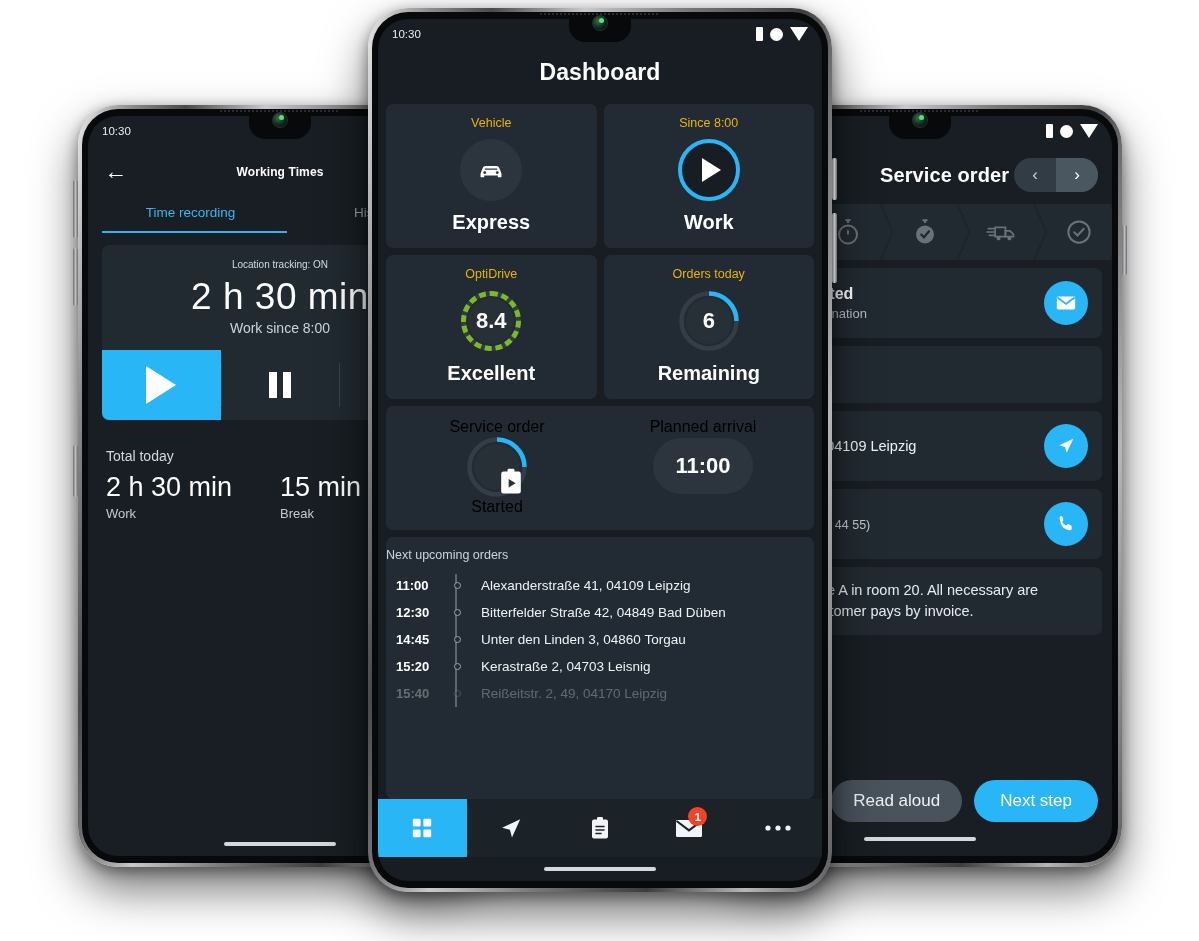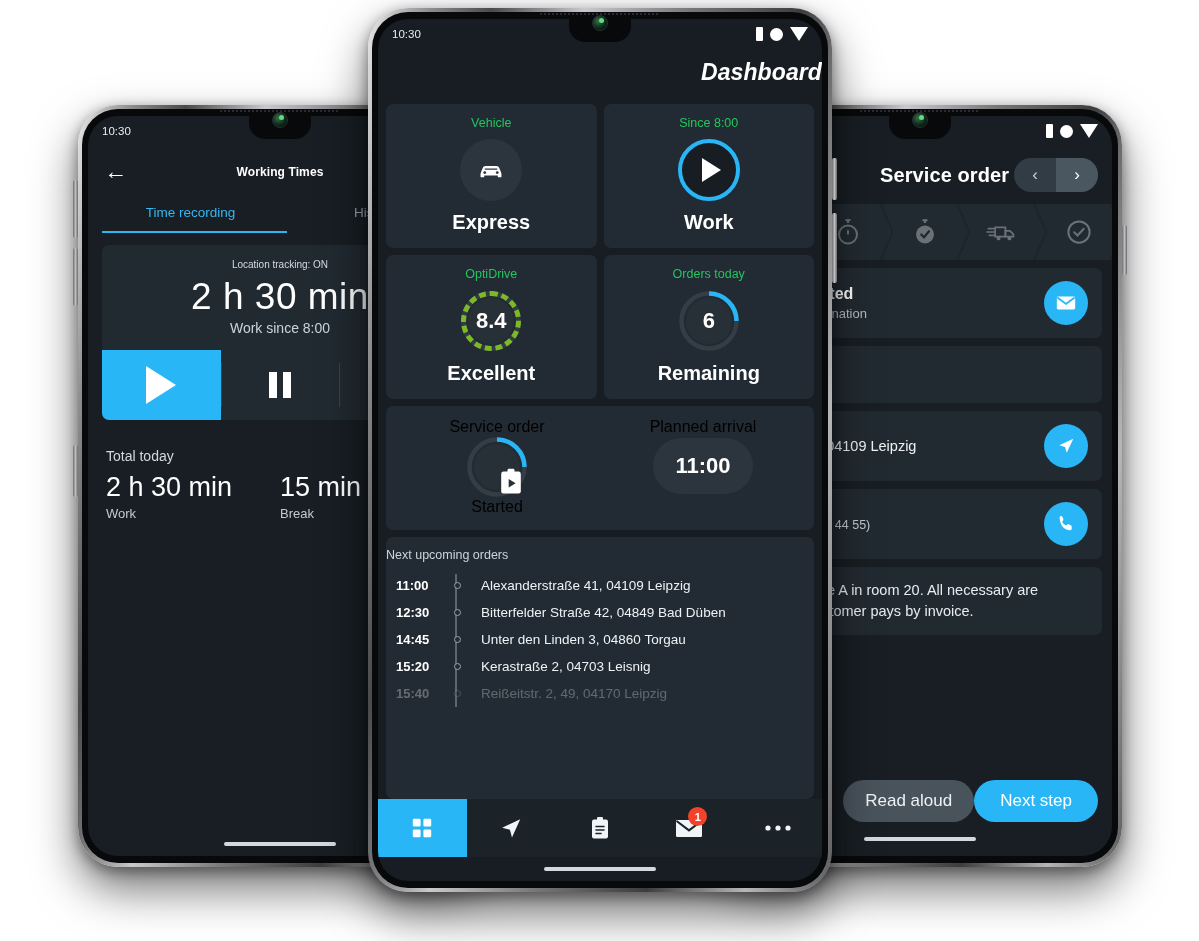--- a/index.html
+++ b/index.html
@@ -73,28 +73,28 @@
   .pg-title{font-size:21px;font-weight:700;color:#ffffff;letter-spacing:.1px;}
 
   
   .homebar{flex:0 0 24px;display:flex;align-items:center;justify-content:center;}
   .homebar i{display:block;width:112px;height:4px;border-radius:3px;background:#d6d9dc;}
 
   
   #phone-center{ left:368px; top:8px; width:464px; height:884px; z-index:30; }
   #phone-center .inner{border-radius:36px;}
   #phone-center .screen{background:#171d22;}
-  #phone-center .pg-header{justify-content:flex-end;padding:10px 0 18px;font-style:italic;}
+  #phone-center .pg-header{justify-content:center;padding:10px 0 18px;}
   #phone-center .pg-title{font-size:23px;}
 
   .grid{padding:0 8px;display:flex;flex-direction:column;gap:7px;}
   .row{display:flex;gap:7px;}
   .card{background:#222b33;border-radius:7px;padding:12px 8px 14px;flex:1;
         display:flex;flex-direction:column;align-items:center;}
-  .card .cap{font-size:12.5px;color:#22c55e;margin-bottom:9px;}
+  .card .cap{font-size:12.5px;color:#eab308;margin-bottom:9px;}
   .card .val{font-size:20px;font-weight:700;color:#fff;margin-top:10px;}
 
   .circ-icon{width:62px;height:62px;border-radius:50%;background:#2c353d;
     display:flex;align-items:center;justify-content:center;}
   .ring-blue{width:62px;height:62px;border-radius:50%;border:4px solid #29b6f6;
     display:flex;align-items:center;justify-content:center;background:#171d22;}
   .play-tri{width:0;height:0;border-left:19px solid #fff;border-top:12px solid transparent;border-bottom:12px solid transparent;margin-left:5px;}
 
   .gauge{position:relative;width:62px;height:62px;display:flex;align-items:center;justify-content:center;}
   .gauge .num{position:relative;z-index:3;font-size:22px;font-weight:700;color:#fff;}
@@ -170,21 +170,21 @@
   .ro-t{font-size:16px;font-weight:700;color:#fff;}
   .ro-s{font-size:13px;color:#b6bec6;margin-top:3px;}
   .ro-lab{font-size:11.5px;color:#aeb6bd;}
   .ro-val{font-size:18px;color:#fff;margin-top:2px;}
   .ro-line{font-size:14.5px;color:#edf1f4;}
   .ro-line small{font-size:12.5px;color:#c4cbd1;}
   .fab{width:44px;height:44px;border-radius:50%;background:#29b6f6;display:flex;align-items:center;justify-content:center;flex:0 0 44px;}
   .ro-desc{margin:8px 10px 0;background:#222a31;border-radius:7px;padding:13px 14px;
      font-size:14.5px;line-height:1.45;color:#e7ecf0;}
   .ro-spacer{flex:1;}
-  .ro-actions{display:flex;justify-content:flex-end;padding:0 14px 0;}
+  .ro-actions{display:flex;gap:12px;justify-content:flex-end;padding:0 14px 0;}
   .btn-sec{height:42px;padding:0 22px;border-radius:21px;background:#49535c;color:#eef2f5;font-size:17px;
      display:flex;align-items:center;justify-content:center;}
   .btn-pri{height:42px;padding:0 26px;border-radius:21px;background:#29b6f6;color:#fff;font-size:17px;
      display:flex;align-items:center;justify-content:center;}
 </style>
 </head>
 <body>
 
 <div id="stage">
 

